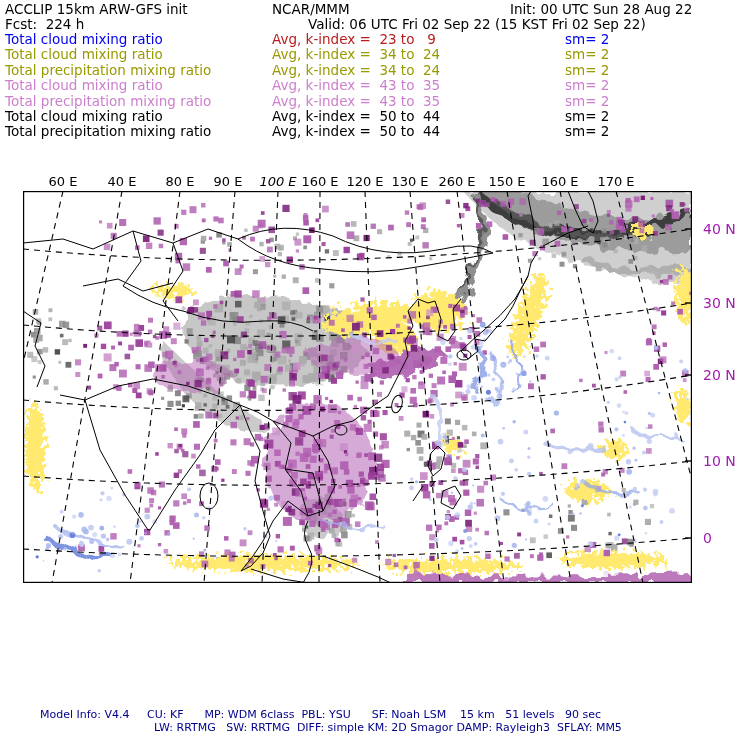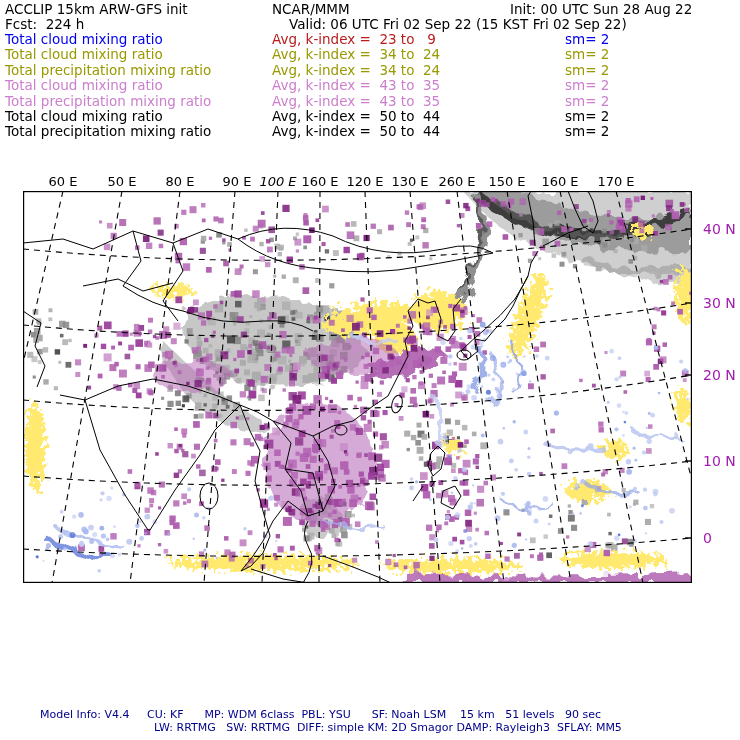--- a/index.html
+++ b/index.html
@@ -16,21 +16,21 @@
   .footer-line{position:absolute;font-size:11px;white-space:pre;}
 </style>
 </head>
 <body>
 
 <div>
   <span class="t" style="top:2px;left:5px">ACCLIP 15km ARW-GFS init</span>
   <span class="t" style="top:2px;left:272px">NCAR/MMM</span>
   <span class="t" style="top:2px;left:510px">Init: 00 UTC Sun 28 Aug 22</span>
   <span class="t" style="top:17px;left:5px">Fcst:  224 h</span>
-  <span class="t" style="top:17px;left:289px">Valid: 06 UTC Fri 02 Sep 22 (15 KST Fri 02 Sep 22)</span>
+  <span class="t" style="top:17px;left:308px">Valid: 06 UTC Fri 02 Sep 22 (15 KST Fri 02 Sep 22)</span>
   <div id="legend-rows">
       <span class="t hdr-label" style="top: 32px; color: rgb(0, 0, 238);">Total cloud mixing ratio</span>
       <span class="t hdr-kindex" style="top: 32px; color: #b91c1c;">Avg, k-index =  23 to   9</span>
       <span class="t hdr-sm" style="top: 32px; color: rgb(0, 0, 238);">sm= 2</span>
       <span class="t hdr-label" style="top: 47.4px; color: rgb(153, 153, 0);">Total cloud mixing ratio</span>
       <span class="t hdr-kindex" style="top: 47.4px; color: rgb(153, 153, 0);">Avg, k-index =  34 to  24</span>
       <span class="t hdr-sm" style="top: 47.4px; color: rgb(153, 153, 0);">sm= 2</span>
       <span class="t hdr-label" style="top: 62.8px; color: rgb(153, 153, 0);">Total precipitation mixing ratio</span>
       <span class="t hdr-kindex" style="top: 62.8px; color: rgb(153, 153, 0);">Avg, k-index =  34 to  24</span>
       <span class="t hdr-sm" style="top: 62.8px; color: rgb(153, 153, 0);">sm= 2</span>
@@ -44,23 +44,23 @@
       <span class="t hdr-kindex" style="top: 109px; color: rgb(0, 0, 0);">Avg, k-index =  50 to  44</span>
       <span class="t hdr-sm" style="top: 109px; color: rgb(0, 0, 0);">sm= 2</span>
       <span class="t hdr-label" style="top: 124.4px; color: rgb(0, 0, 0);">Total precipitation mixing ratio</span>
       <span class="t hdr-kindex" style="top: 124.4px; color: rgb(0, 0, 0);">Avg, k-index =  50 to  44</span>
       <span class="t hdr-sm" style="top: 124.4px; color: rgb(0, 0, 0);">sm= 2</span>
     </div>
 </div>
 
 <div id="lon-axis">
     <span class="axis-lon" style="left: 63px;">60 E</span>
-    <span class="axis-lon" style="left: 122px;">50 E</span>
+    <span class="axis-lon" style="left: 122px;">40 E</span>
     <span class="axis-lon" style="left: 180px;">80 E</span>
-    <span class="axis-lon" style="left: 237px; text-align: right;">90 E</span>
+    <span class="axis-lon" style="left: 228px; text-align: right;">90 E</span>
     <span class="axis-lon" style="left: 278px; font-style: italic;">100 E</span>
     <span class="axis-lon" style="left: 320px;">160 E</span>
     <span class="axis-lon" style="left: 365px; text-align: right;">120 E</span>
     <span class="axis-lon" style="left: 410px;">130 E</span>
     <span class="axis-lon" style="left: 457px;">260 E</span>
     <span class="axis-lon" style="left: 507px;">150 E</span>
     <span class="axis-lon" style="left: 560px;">160 E</span>
     <span class="axis-lon" style="left: 616px;">170 E</span>
   </div>
 <div id="lat-axis">

